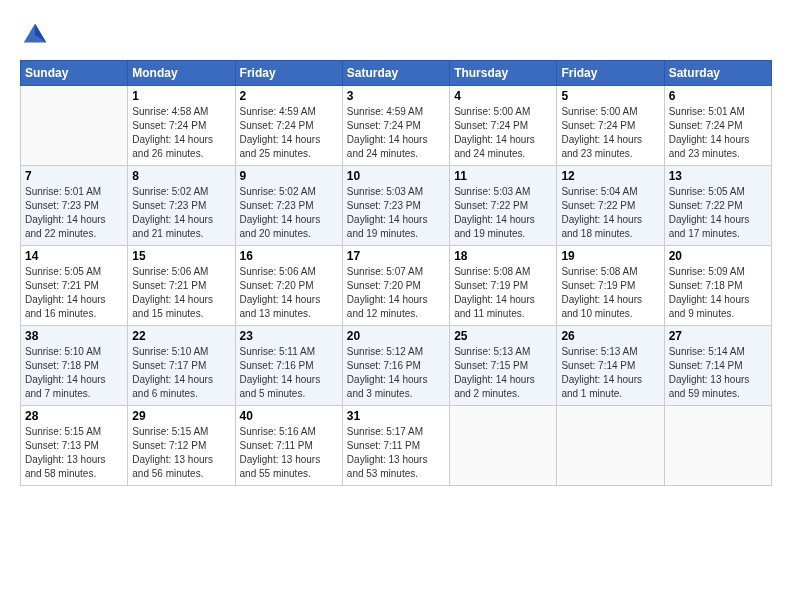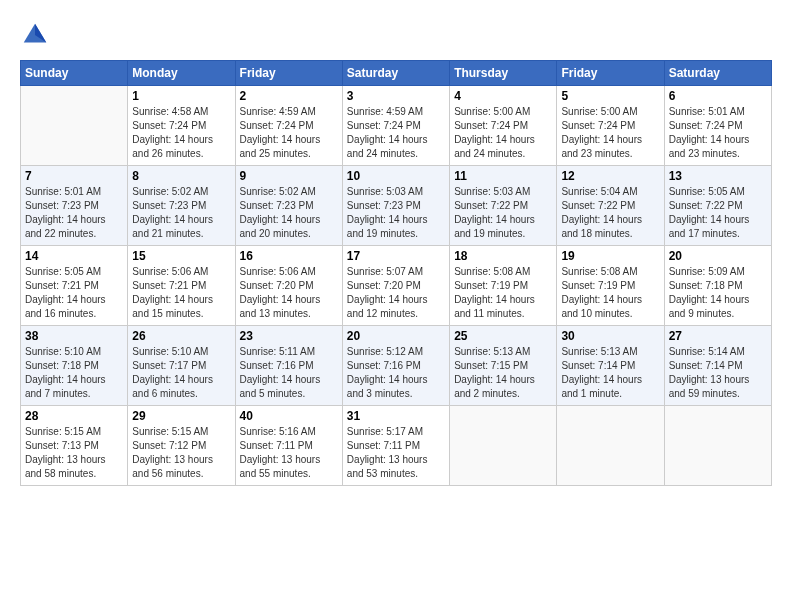--- a/index.html
+++ b/index.html
@@ -218,37 +218,37 @@
             <span class="day-number">20</span>
             <div class="day-info">Sunrise: 5:09 AM<br>Sunset: 7:18 PM<br>Daylight: 14 hours<br>and 9 minutes.</div>
           </td>
         </tr>
         <tr class="alt-row">
           <td>
             <span class="day-number">38</span>
             <div class="day-info">Sunrise: 5:10 AM<br>Sunset: 7:18 PM<br>Daylight: 14 hours<br>and 7 minutes.</div>
           </td>
           <td>
-            <span class="day-number">26</span>
+            <span class="day-number">22</span>
             <div class="day-info">Sunrise: 5:10 AM<br>Sunset: 7:17 PM<br>Daylight: 14 hours<br>and 6 minutes.</div>
           </td>
           <td>
             <span class="day-number">23</span>
             <div class="day-info">Sunrise: 5:11 AM<br>Sunset: 7:16 PM<br>Daylight: 14 hours<br>and 5 minutes.</div>
           </td>
           <td>
             <span class="day-number">20</span>
             <div class="day-info">Sunrise: 5:12 AM<br>Sunset: 7:16 PM<br>Daylight: 14 hours<br>and 3 minutes.</div>
           </td>
           <td>
             <span class="day-number">25</span>
             <div class="day-info">Sunrise: 5:13 AM<br>Sunset: 7:15 PM<br>Daylight: 14 hours<br>and 2 minutes.</div>
           </td>
           <td>
-            <span class="day-number">30</span>
+            <span class="day-number">26</span>
             <div class="day-info">Sunrise: 5:13 AM<br>Sunset: 7:14 PM<br>Daylight: 14 hours<br>and 1 minute.</div>
           </td>
           <td>
             <span class="day-number">27</span>
             <div class="day-info">Sunrise: 5:14 AM<br>Sunset: 7:14 PM<br>Daylight: 13 hours<br>and 59 minutes.</div>
           </td>
         </tr>
         <tr>
           <td>
             <span class="day-number">28</span>

